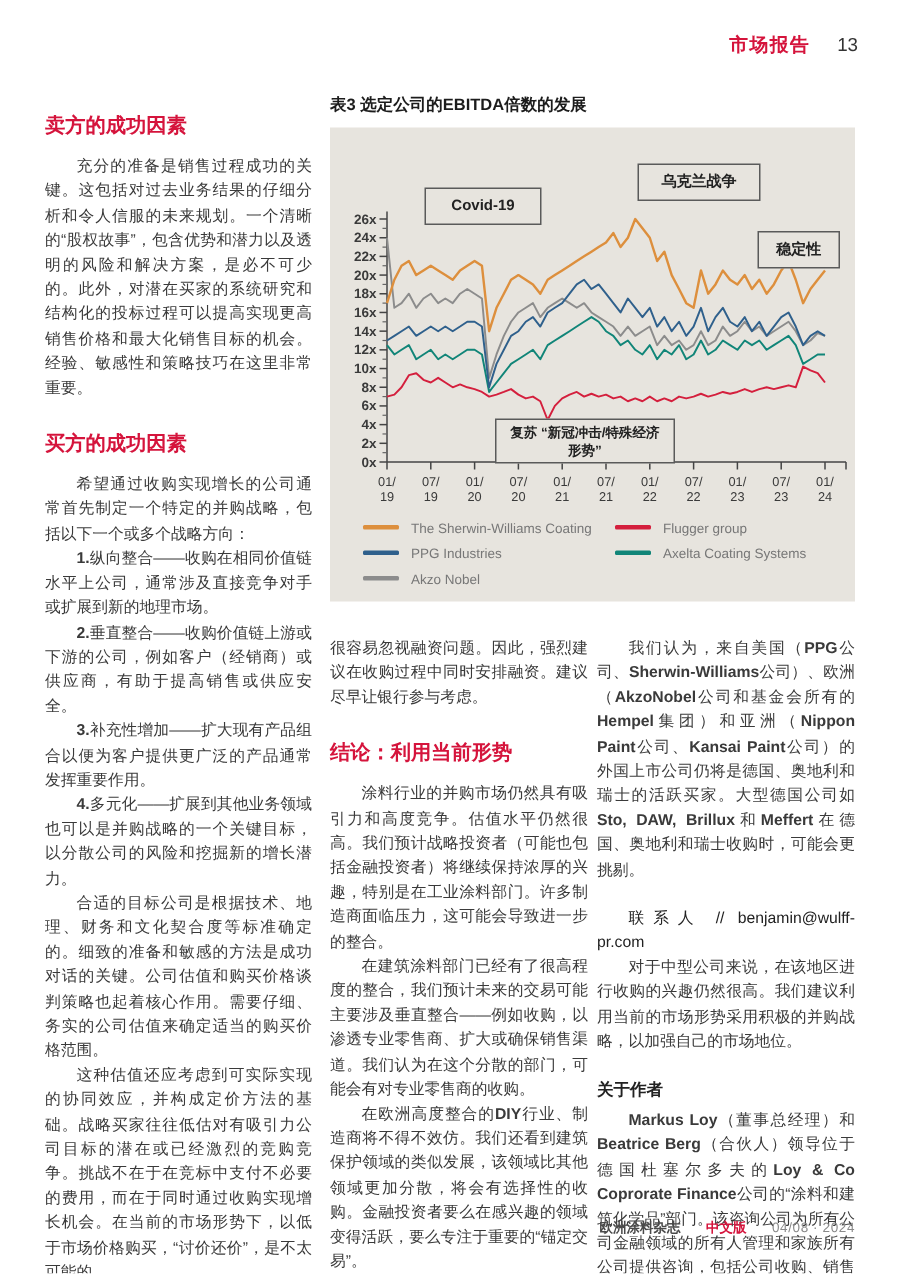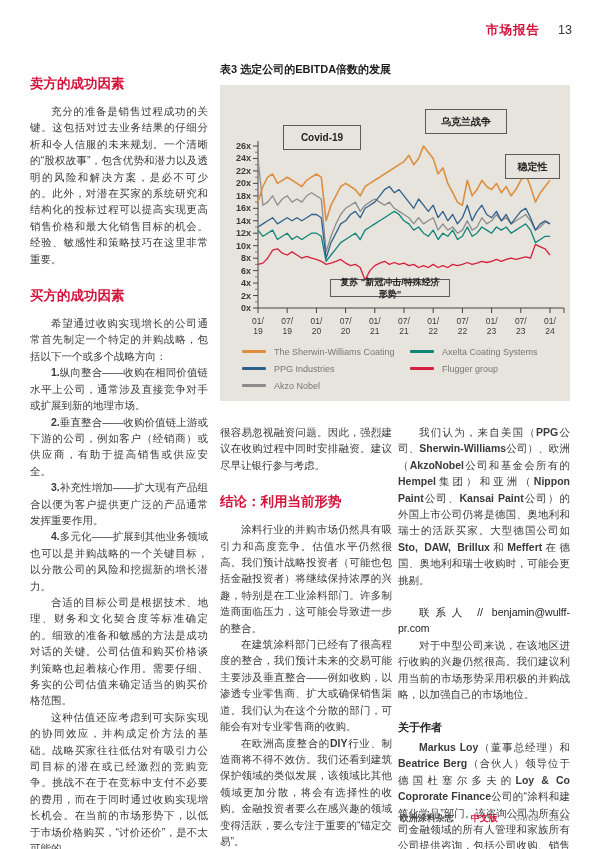--- a/index.html
+++ b/index.html
@@ -155,46 +155,46 @@
           <polyline points="38.0,67.5 42.9,114.2 47.7,111.1 52.6,104.8 57.5,114.2 62.3,108.0 67.2,104.8 72.1,111.1 76.9,108.0 81.8,111.1 86.7,104.8 91.5,101.7 96.4,104.8 101.3,108.0 106.1,160.9 111.0,145.3 115.9,132.9 120.7,123.5 125.6,117.3 130.5,114.2 135.3,111.1 140.2,120.4 145.1,114.2 149.9,111.1 154.8,108.0 159.7,111.1 164.5,114.2 169.4,111.1 174.3,117.3 179.1,120.4 184.0,123.5 188.9,126.7 193.7,132.9 198.6,126.7 203.5,132.9 208.3,129.8 213.2,126.7 218.1,139.1 222.9,132.9 227.8,139.1 232.7,136.0 237.5,142.2 242.4,139.1 247.3,129.8 252.1,139.1 257.0,136.0 261.9,126.7 266.7,132.9 271.6,129.8 276.5,123.5 281.3,129.8 286.2,126.7 291.1,132.9 295.9,129.8 300.8,126.7 305.7,123.5 310.5,129.8 315.4,139.1 320.3,136.0 325.1,131.0 330.0,132.9" fill="none" stroke="#8c8c8c" stroke-width="1.3" stroke-linejoin="round"></polyline>
           <polyline points="38.0,139.1 42.9,145.3 47.7,142.2 52.6,139.1 57.5,148.5 62.3,145.3 67.2,142.2 72.1,148.5 76.9,145.3 81.8,148.5 86.7,145.3 91.5,142.2 96.4,142.2 101.3,145.3 106.1,170.3 111.0,164.0 115.9,157.8 120.7,151.6 125.6,148.5 130.5,145.3 135.3,142.2 140.2,148.5 145.1,139.1 149.9,136.0 154.8,132.9 159.7,129.8 164.5,126.7 169.4,123.5 174.3,120.4 179.1,123.5 184.0,129.8 188.9,132.9 193.7,139.1 198.6,136.0 203.5,142.2 208.3,145.3 213.2,139.1 218.1,148.5 222.9,142.2 227.8,145.3 232.7,139.1 237.5,148.5 242.4,145.3 247.3,136.0 252.1,145.3 257.0,142.2 261.9,136.0 266.7,139.1 271.6,142.2 276.5,136.0 281.3,139.1 286.2,136.0 291.1,142.2 295.9,139.1 300.8,136.0 305.7,132.9 310.5,139.1 315.4,151.6 320.3,148.5 325.1,145.3 330.0,145.3" fill="none" stroke="#118578" stroke-width="1.3" stroke-linejoin="round"></polyline>
           <polyline points="38.0,136.0 42.9,132.9 47.7,129.8 52.6,126.7 57.5,132.9 62.3,129.8 67.2,126.7 72.1,129.8 76.9,126.7 81.8,129.8 86.7,126.7 91.5,123.5 96.4,123.5 101.3,126.7 106.1,167.2 111.0,151.6 115.9,142.2 120.7,132.9 125.6,129.8 130.5,123.5 135.3,120.4 140.2,126.7 145.1,117.3 149.9,114.2 154.8,111.1 159.7,104.8 164.5,98.6 169.4,95.5 174.3,101.7 179.1,98.6 184.0,104.8 188.9,111.1 193.7,117.3 198.6,108.0 203.5,114.2 208.3,120.4 213.2,114.2 218.1,126.7 222.9,120.4 227.8,129.8 232.7,123.5 237.5,132.9 242.4,126.7 247.3,114.2 252.1,129.8 257.0,120.4 261.9,114.2 266.7,123.5 271.6,126.7 276.5,120.4 281.3,129.8 286.2,123.5 291.1,132.9 295.9,126.7 300.8,120.4 305.7,117.3 310.5,126.7 315.4,139.1 320.3,132.9 325.1,129.8 330.0,132.9" fill="none" stroke="#2f608c" stroke-width="1.3" stroke-linejoin="round"></polyline>
           <polyline points="38.0,173.4 42.9,172.1 47.7,167.2 52.6,159.1 57.5,157.8 62.3,162.2 67.2,164.0 72.1,160.9 76.9,164.0 81.8,167.2 86.7,165.3 91.5,167.2 96.4,168.4 101.3,170.3 106.1,173.4 111.0,172.1 115.9,170.3 120.7,168.4 125.6,172.1 130.5,174.6 135.3,173.4 140.2,176.5 145.1,189.0 149.9,179.6 154.8,174.6 159.7,172.1 164.5,170.3 169.4,173.4 174.3,171.5 179.1,173.4 184.0,172.1 188.9,174.6 193.7,173.4 198.6,176.5 203.5,174.6 208.3,176.5 213.2,173.4 218.1,176.5 222.9,174.6 227.8,176.5 232.7,173.4 237.5,174.6 242.4,173.4 247.3,171.5 252.1,173.4 257.0,172.1 261.9,170.3 266.7,171.5 271.6,170.3 276.5,168.4 281.3,170.3 286.2,168.4 291.1,167.2 295.9,168.4 300.8,167.2 305.7,165.9 310.5,167.2 315.4,153.4 320.3,155.9 325.1,157.8 330.0,164.0" fill="none" stroke="#d41f3d" stroke-width="1.3" stroke-linejoin="round"></polyline>
           <polyline points="38.0,111.1 42.9,95.5 47.7,86.2 52.6,83.0 57.5,92.4 62.3,89.3 67.2,86.2 72.1,89.3 76.9,92.4 81.8,95.5 86.7,89.3 91.5,86.2 96.4,83.0 101.3,86.2 106.1,129.8 111.0,114.2 115.9,104.8 120.7,95.5 125.6,92.4 130.5,95.5 135.3,98.6 140.2,104.8 145.1,95.5 149.9,92.4 154.8,89.3 159.7,86.2 164.5,83.0 169.4,79.9 174.3,76.8 179.1,73.7 184.0,70.6 188.9,64.3 193.7,73.7 198.6,67.5 203.5,55.0 208.3,61.2 213.2,67.5 218.1,83.0 222.9,76.8 227.8,92.4 232.7,101.7 237.5,111.1 242.4,114.2 247.3,89.3 252.1,104.8 257.0,98.6 261.9,89.3 266.7,95.5 271.6,98.6 276.5,92.4 281.3,101.7 286.2,95.5 291.1,104.8 295.9,98.6 300.8,89.3 305.7,83.0 310.5,95.5 315.4,111.1 320.3,101.7 325.1,95.5 330.0,89.3" fill="none" stroke="#dd8f3d" stroke-width="1.6" stroke-linejoin="round"></polyline>
         </svg>
       <div id="chart-annotations">
           <div class="ann" style="left: 63px; top: 40px; width: 78px; height: 25px;">Covid-19</div>
           <div class="ann" style="left: 205px; top: 24px; width: 82px; height: 25px;">乌克兰战争</div>
           <div class="ann" style="left: 285px; top: 69px; width: 55px; height: 25px;">稳定性</div>
-          <div class="ann small" style="left: 110px; top: 194px; width: 120px; height: 18px;">复苏 “新冠冲击/特殊经济
+          <div class="ann small" style="left: 110px; top: 194px; width: 120px; height: 30px;">复苏 “新冠冲击/特殊经济
 形势”</div>
         </div>
       <div id="chart-legend" class="legend">
           <div class="legend-col" style="left: 0px;">
             <div class="legend-item">
               <span class="swatch" style="background: rgb(221, 143, 61);"></span>
               <span>The Sherwin-Williams Coating</span>
             </div>
             <div class="legend-item">
               <span class="swatch" style="background: rgb(47, 96, 140);"></span>
               <span>PPG Industries</span>
             </div>
             <div class="legend-item">
               <span class="swatch" style="background: rgb(140, 140, 140);"></span>
               <span>Akzo Nobel</span>
             </div>
           </div>
           <div class="legend-col" style="left: 168px;">
             <div class="legend-item">
+              <span class="swatch" style="background: rgb(212, 31, 61);"></span>
+              <span>Flugger group</span>
+            </div>
+            <div class="legend-item">
               <span class="swatch" style="background: rgb(17, 133, 120);"></span>
               <span>Axelta Coating Systems</span>
-            </div>
-            <div class="legend-item">
-              <span class="swatch" style="background: rgb(212, 31, 61);"></span>
-              <span>Flugger group</span>
             </div>
           </div>
         </div>
     </div>
   </section>
 
   <div class="col col-mid">
       <p class="para"><span>很容易忽视融资问题。因此，强烈建议在收购过程中同时安排融资。建议尽早让银行参与考虑。</span></p>
       <div class="h2red"><span>结论：利用当前形势</span></div>
       <p class="para indent"><span>涂料行业的并购市场仍然具有吸引力和高度竞争。估值水平仍然很高。我们预计战略投资者（可能也包括金融投资者）将继续保持浓厚的兴趣，特别是在工业涂料部门。许多制造商面临压力，这可能会导致进一步的整合。</span></p>

